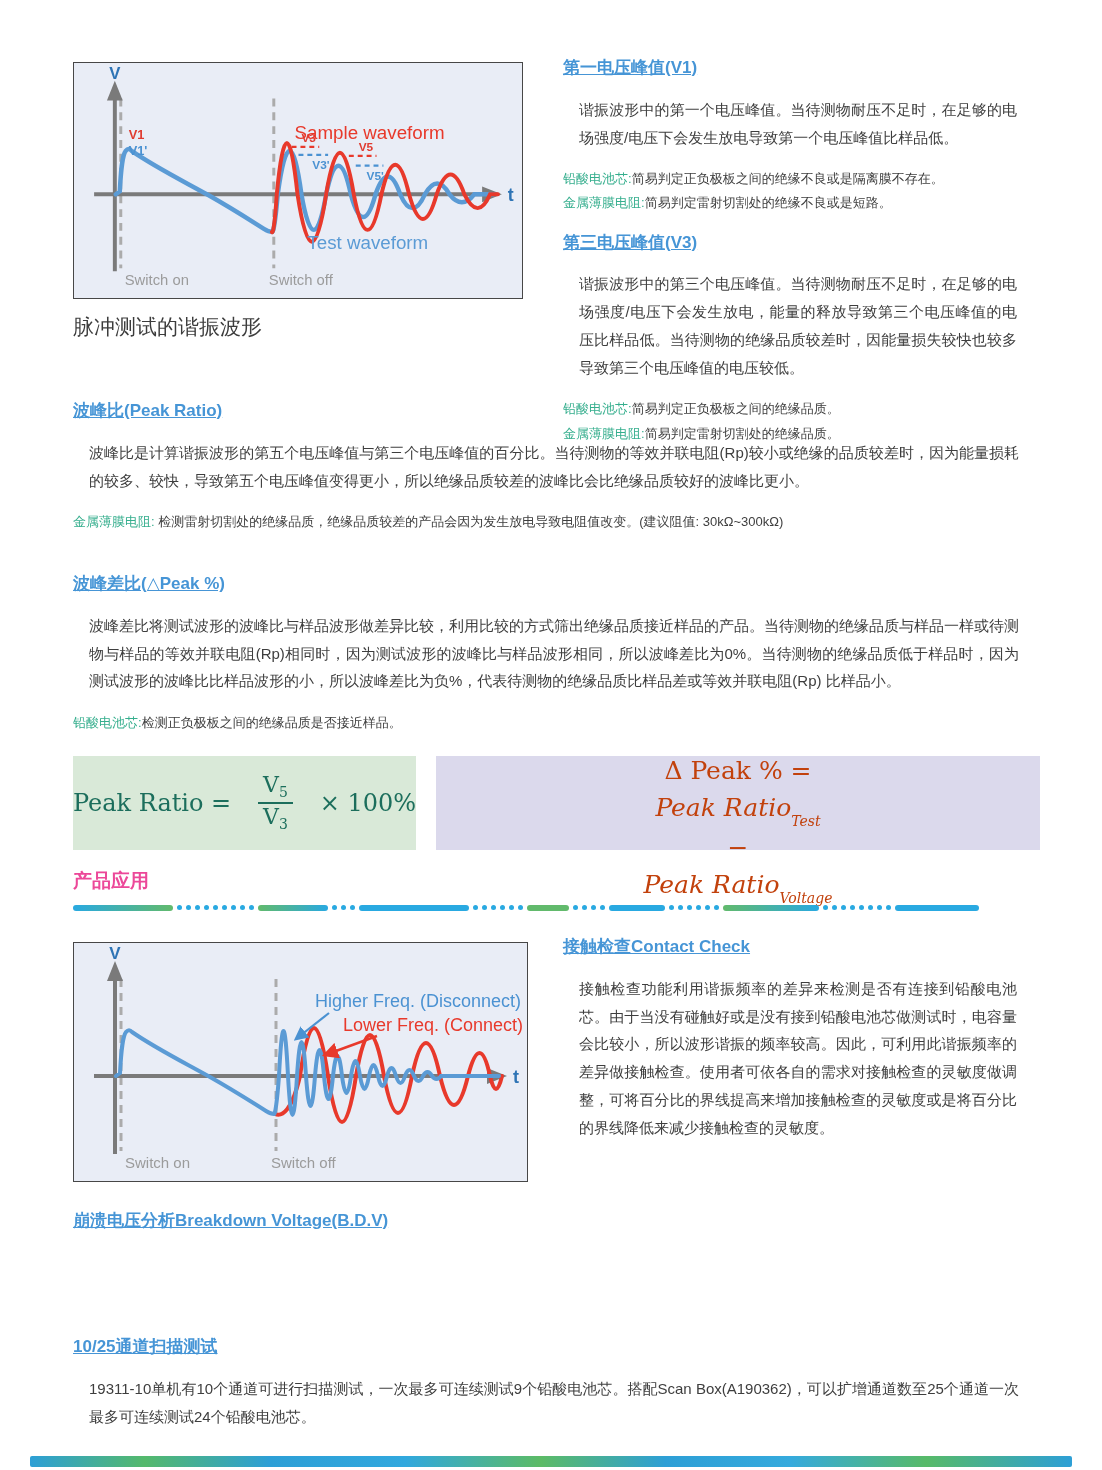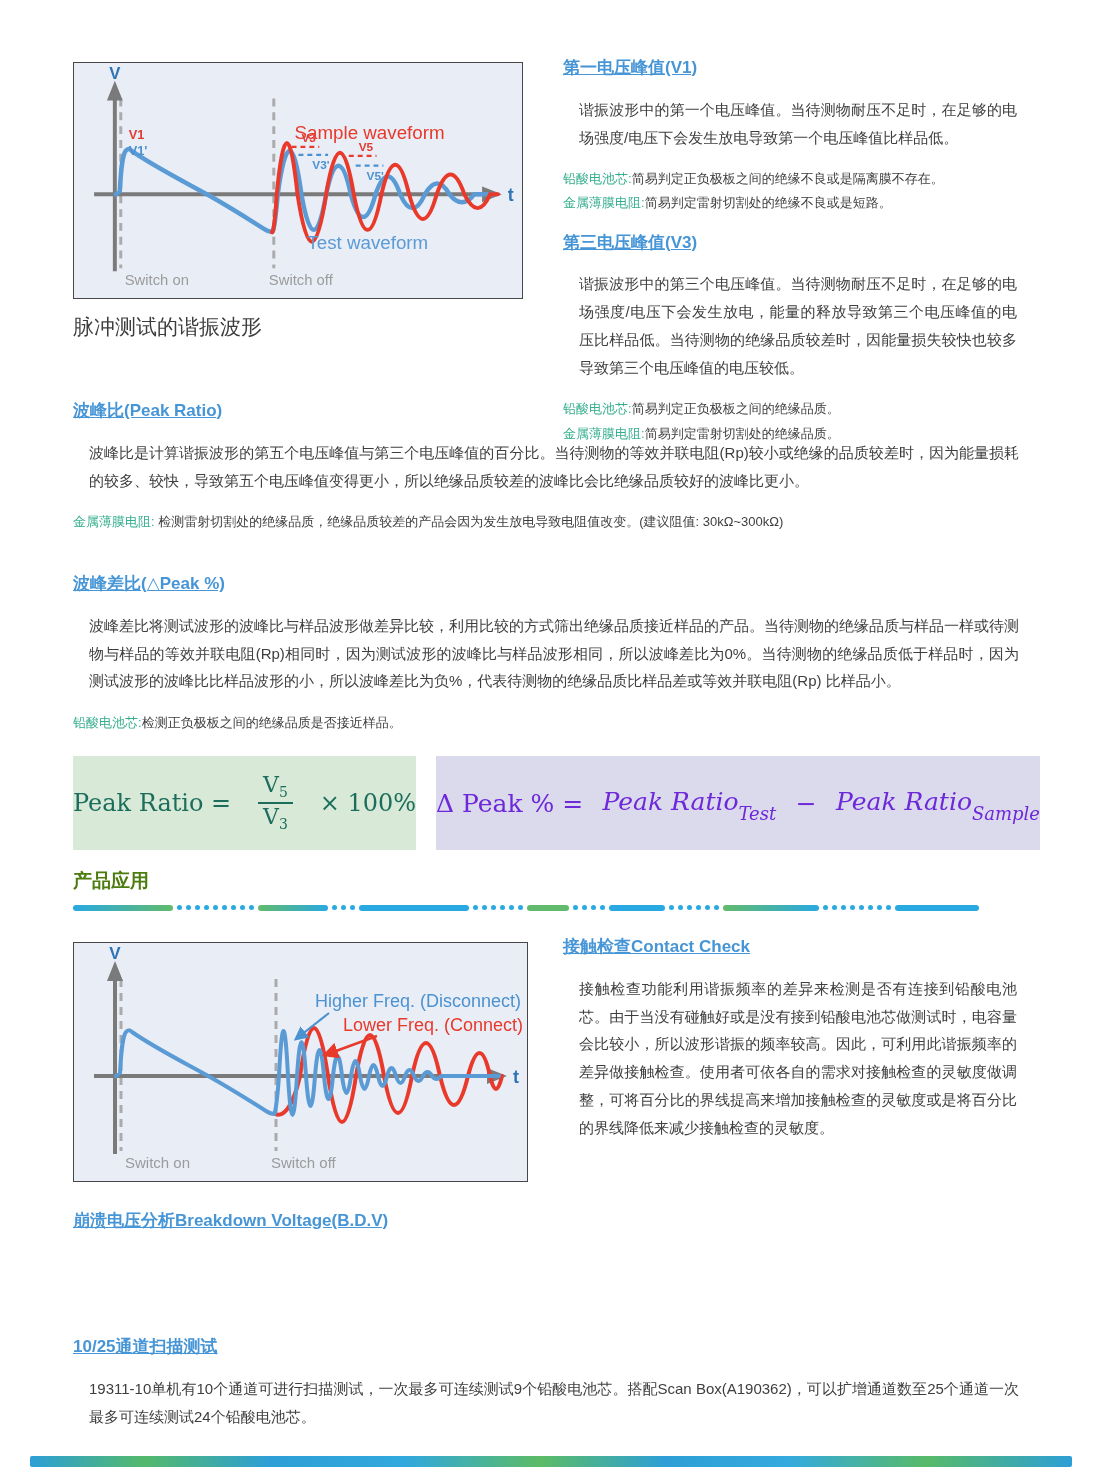--- a/index.html
+++ b/index.html
@@ -17,29 +17,29 @@
   .wide-col{width:962px;}
   .sec-gap{margin-top:16px;}
   .caption{font-size:21px;font-weight:400;color:#3c3c3c;}
   
   .diagram{background:#e9edf6;border:1.5px solid #474747;box-sizing:border-box;}
   
   .formula-row{display:flex;gap:20px;}
   .formula-box{height:94px;display:flex;align-items:center;justify-content:space-between;
     font-family:"DejaVu Serif","Liberation Serif",serif;}
   .green-box{width:343px;background:#d9e9d8;color:#1c6e5c;font-size:24px;gap:9px;}
-  .purple-box{width:604px;background:#dbd9ec;color:#6d28d9;font-size:25px;gap:8px;}
+  .purple-box{width:604px;background:#dbd9ec;color:#c2410c;font-size:25px;gap:8px;flex-direction:column;}
   .frac{display:inline-flex;flex-direction:column;align-items:center;line-height:1.1;font-size:22px;}
   .frac-top{border-bottom:2px solid #1c6e5c;padding:0 5px 1px 5px;}
   .frac-bot{padding-top:1px;}
   .formula-box sub{font-size:14px;}
   .purple-box .it{font-style:italic;}
-  .purple-box sub{font-size:18px;font-style:italic;position:relative;top:4px;}
-  
-  .product-heading{color:#4d7c0f;font-size:19px;font-weight:700;margin:0 0 10px 0;}
+  .purple-box sub{font-size:14px;font-style:italic;position:relative;top:4px;}
+  
+  .product-heading{color:#ec4899;font-size:19px;font-weight:700;margin:0 0 10px 0;}
   .separator{width:959px;height:7px;display:flex;align-items:center;gap:4px;overflow:hidden;}
   .sep-dash{height:6px;border-radius:3px;flex:0 0 auto;}
   .sep-dot{width:5px;height:5px;border-radius:50%;background:#29a9e1;flex:0 0 auto;}
   .sep-b{background:#29a9e1;}
   .sep-g{background:#62ba6c;}
   .sep-bg{background:linear-gradient(90deg,#29a9e1,#62ba6c);}
   .sep-gb{background:linear-gradient(90deg,#62ba6c,#29a9e1);}
   
   .bottom-bar{position:absolute;left:30px;width:1042px;bottom:3px;height:11px;border-radius:2px;
     background:linear-gradient(90deg,#2d9fd6 0%,#54b96c 11%,#2d9fd6 23%,#31a8de 36%,#5cbb66 49%,
@@ -123,21 +123,21 @@
     <span class="frac">
       <span class="frac-top"><span>V</span><sub>5</sub></span>
       <span class="frac-bot"><span>V</span><sub>3</sub></span>
     </span>
     <span>× 100%</span>
   </div>
   <div class="formula-box purple-box">
     <span>Δ Peak % =</span>
     <span><span class="it">Peak Ratio</span><sub>Test</sub></span>
     <span class="it">−</span>
-    <span><span class="it">Peak Ratio</span><sub>Sample</sub></span>
+    <span><span class="it">Peak Ratio</span><sub>Voltage</sub></span>
   </div>
 </div>
 
 <div class="abs" style="left:73px;top:868px">
   <h2 class="product-heading">产品应用</h2>
   <div class="separator">
       <span class="sep-dash sep-bg" style="width: 100px;"></span>
       <span class="sep-dot"></span>
       <span class="sep-dot"></span>
       <span class="sep-dot"></span>

